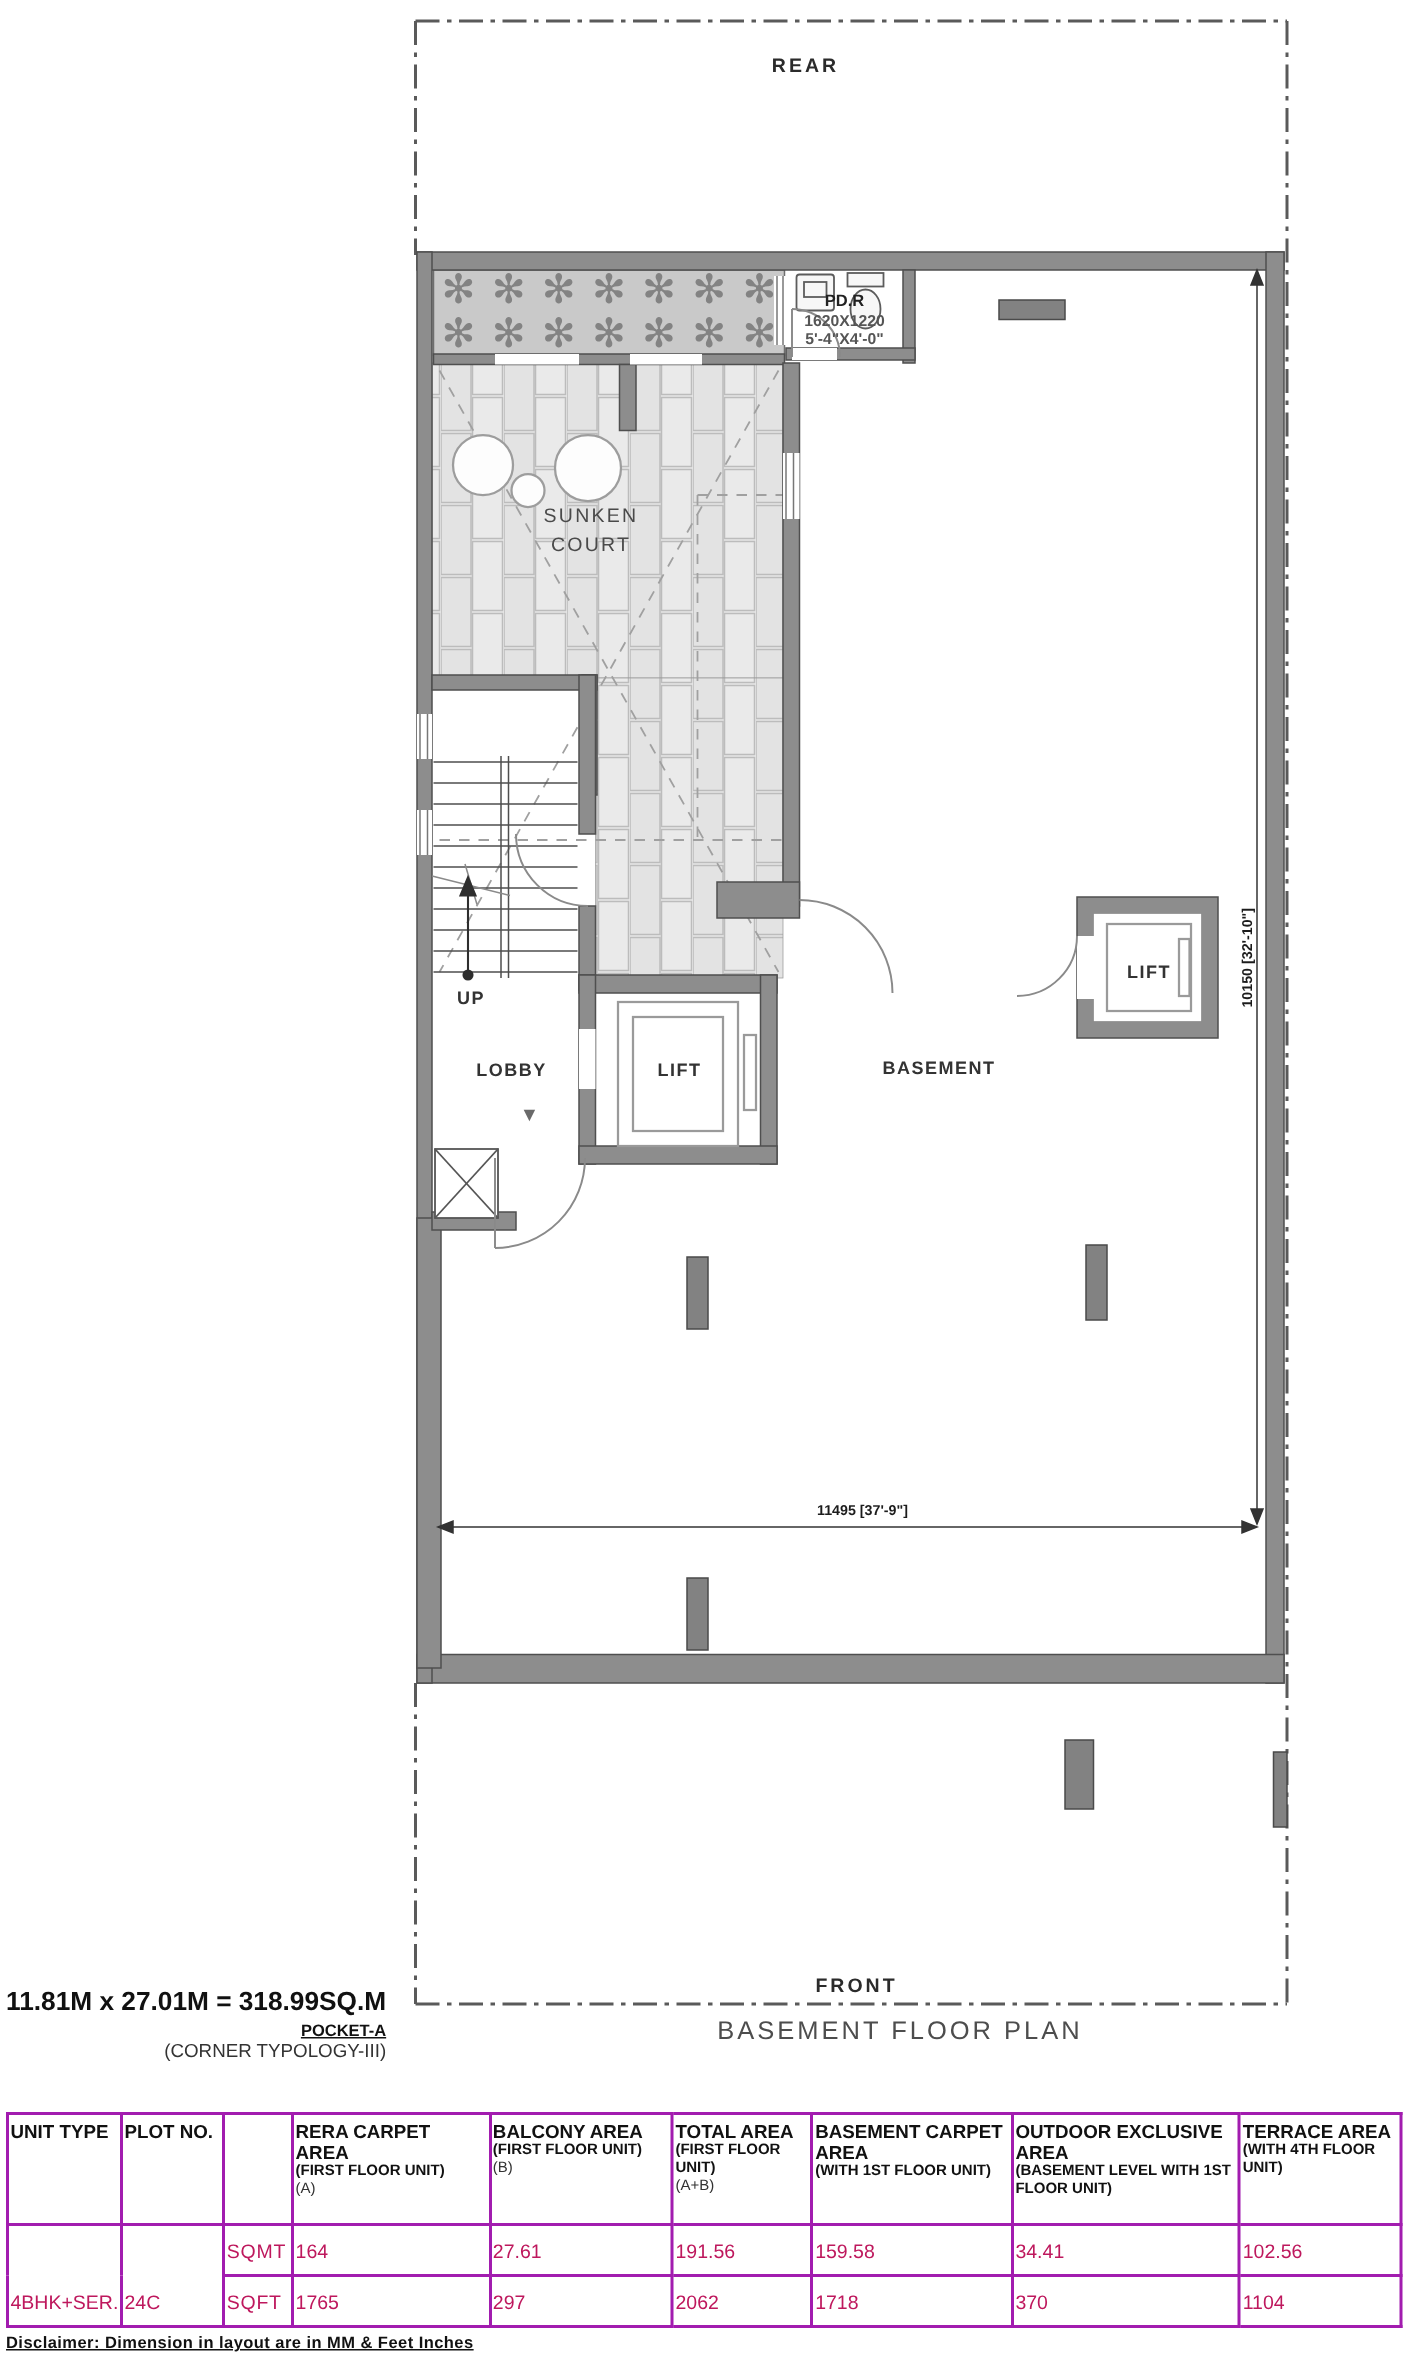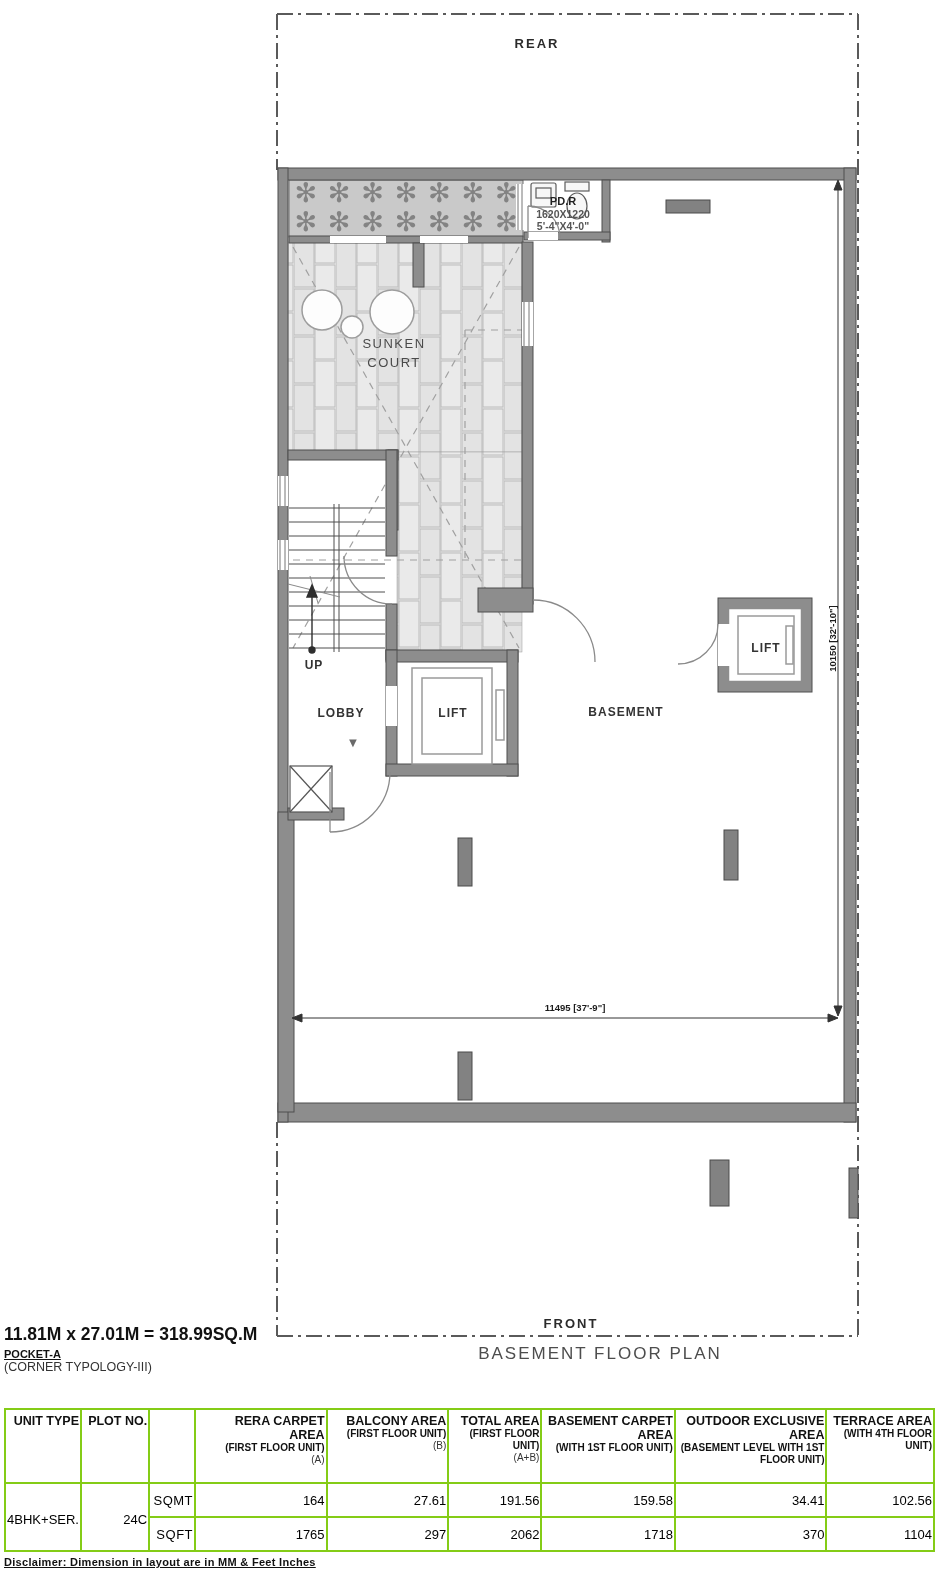--- a/index.html
+++ b/index.html
@@ -1,21 +1,21 @@
 <!DOCTYPE html>
 <html><head>
 <meta charset="utf-8">
 <style>
   html,body{margin:0;padding:0;}
   body{
     position:relative;width:935px;height:1584px;overflow:hidden;
     background:#ffffff;font-family:"Liberation Sans",sans-serif;
   }
   svg{position:absolute;top:0;left:0;z-index:0;}
-  .lbl{position:absolute;z-index:2;color:#2f2f2f;white-space:nowrap;}
+  .lbl{position:absolute;z-index:2;color:#2f2f2f;white-space:nowrap;text-align:right;}
   .c{text-align:center;}
   .room{font-weight:bold;font-size:12px;letter-spacing:1px;color:#333;}
   .compass{font-weight:bold;font-size:13px;letter-spacing:2px;color:#2b2b2b;}
   .pdr-name{font-weight:bold;font-size:11px;color:#222;line-height:13px;}
   .pdr-dim{font-size:10.5px;color:#555;line-height:12px;font-weight:bold;}
   .court{font-size:13px;letter-spacing:1.5px;color:#4a4a4a;line-height:19px;font-weight:normal;}
   .dim{font-size:9.5px;font-weight:bold;color:#1c1c1c;}
   .plan-title{font-size:17px;letter-spacing:2px;color:#4d4d4d;}
   .sum-big{font-size:17.5px;font-weight:bold;color:#111;line-height:24px;}
   .sum-small-b{font-size:11px;font-weight:bold;color:#111;}
@@ -24,29 +24,29 @@
   .palms{
     position:absolute;left:289px;top:179px;width:234px;height:58px;z-index:1;
     display:flex;flex-wrap:wrap;align-content:space-around;justify-content:space-around;
   }
   .palms span{font-size:27px;line-height:27px;color:#838383;display:block;width:30px;text-align:center;}
   table.area{
     position:absolute;left:4px;top:1408px;z-index:3;border-collapse:collapse;
     table-layout:fixed;background:#fff;
   }
   table.area th,table.area td{
-    border:2px solid #84cc16;text-align:right;overflow:hidden;
+    border:2px solid #a21caf;text-align:left;overflow:hidden;
     font-family:"Liberation Sans",sans-serif;
   }
   table.area th{vertical-align:top;padding:4px 1px 2px 1px;height:66px;}
-  table.area td{height:30px;font-size:13px;color:#000000;}
+  table.area td{height:30px;font-size:13px;color:#be185d;}
   .t1{font-weight:bold;font-size:12.5px;color:#111;line-height:14px;}
   .t2{font-weight:bold;font-size:10px;color:#111;line-height:12px;}
   .t3{font-size:10px;color:#333;line-height:12px;font-weight:normal;}
-  .merged{vertical-align:bottom;padding-bottom:23px;font-size:13px;}
+  .merged{vertical-align:bottom;padding-bottom:8px;font-size:13px;}
   .unitcell{font-size:12.5px;letter-spacing:0.5px;}
   .disclaimer{
     position:absolute;left:4px;top:1556px;z-index:3;font-size:11px;font-weight:bold;color:#111;
     text-decoration:underline;letter-spacing:0.3px;
   }
 </style>
 </head>
 <body>
 
 <svg width="935" height="1584" viewBox="0 0 935 1584">

